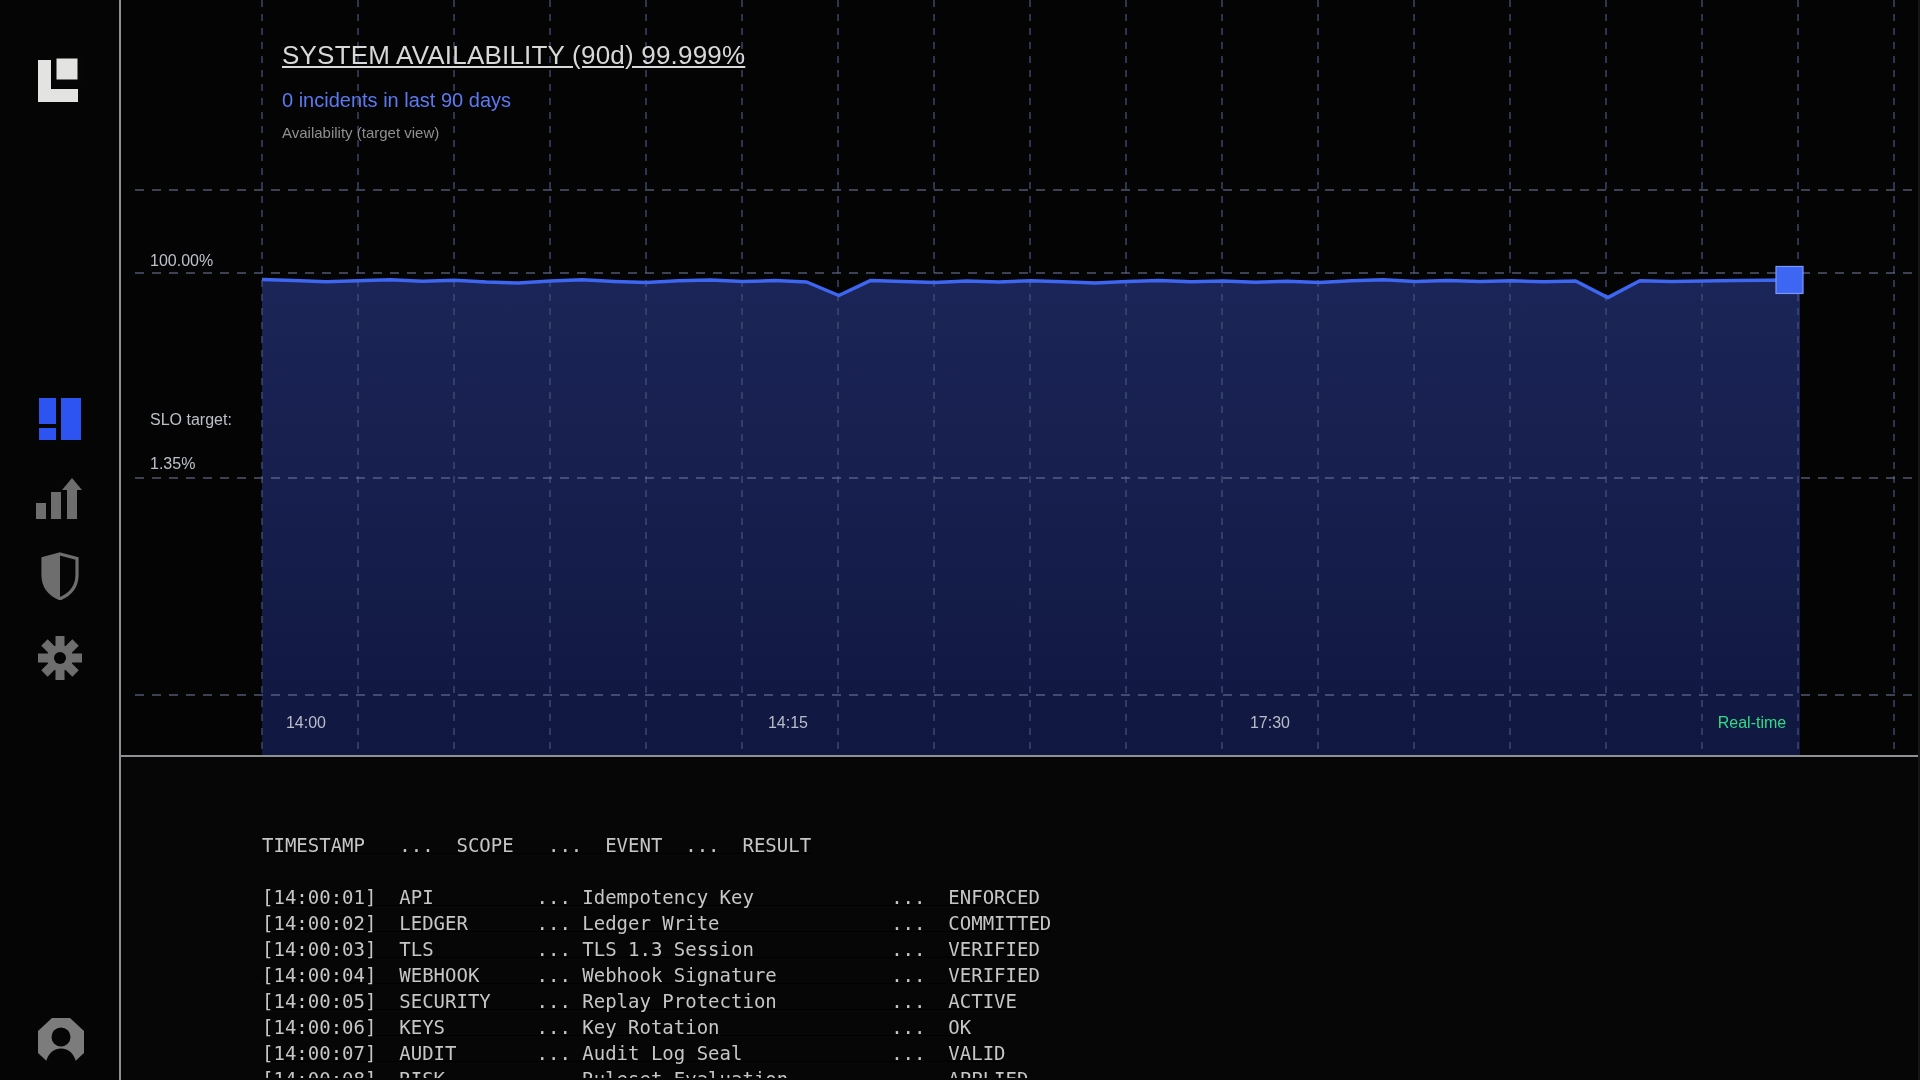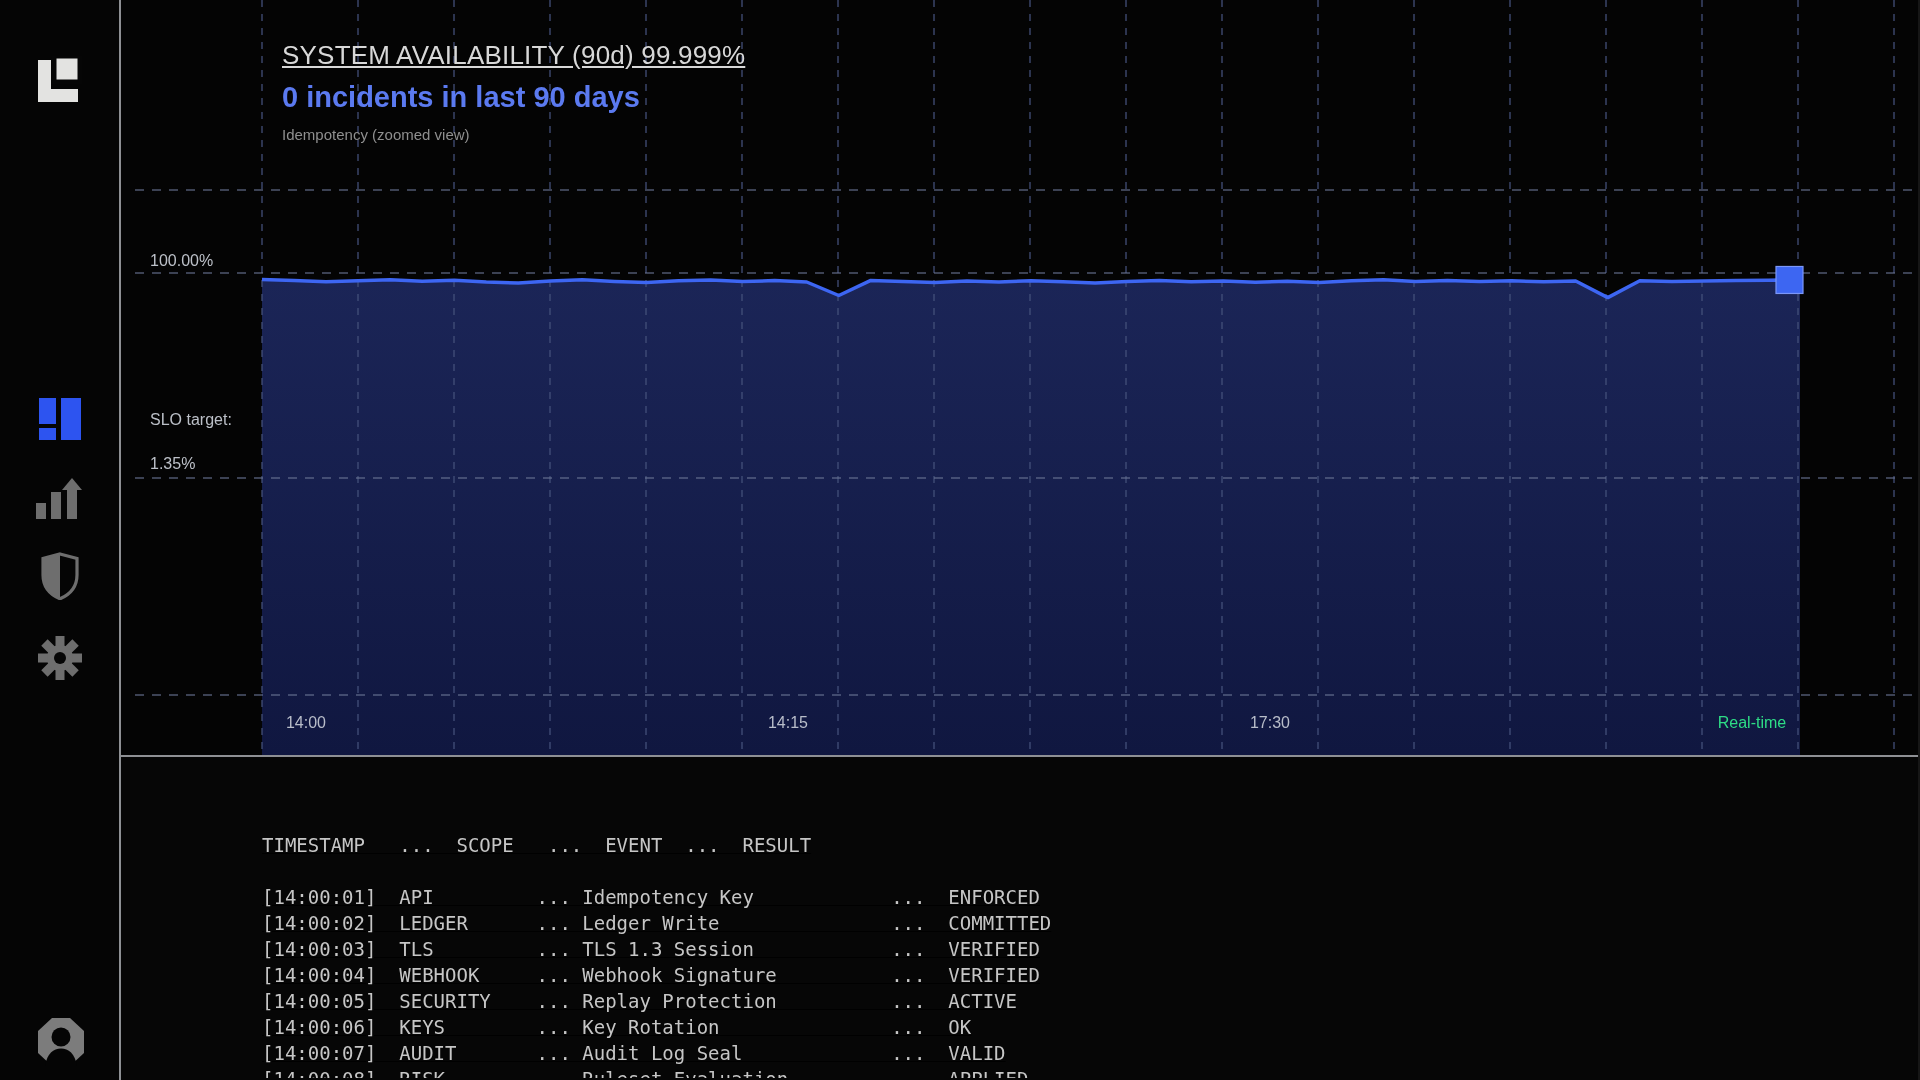--- a/index.html
+++ b/index.html
@@ -16,21 +16,21 @@
   .main { position:absolute; left:119px; top:0; width:1801px; height:1080px; }
   .right-edge { position:absolute; right:0; top:0; width:2px; height:1080px; background:#161616; z-index:7; }
 
   
   .chart-panel { position:relative; width:1801px; height:757px; background:#040404;
                  border-bottom:2px solid #8e9094; }
   .chart-svg { position:absolute; left:0; top:0; }
 
   .title-block { position:absolute; left:163px; top:40px; z-index:2; }
   .panel-title { font-size:26px; font-weight:500; color:#d8d8d8; letter-spacing:0.2px;text-decoration:underline; }
-  .panel-subtitle { margin-top:10px; font-size:29px; font-weight:700; color:#5b7af0; }
+  .panel-subtitle { margin-top:18px; font-size:20px; font-weight:400; color:#5b7af0; }
   .panel-caption { margin-top:12px; font-size:15px; color:#8f8f8f; }
 
   .status-block { position:absolute; right:140px; top:44px; text-align:right; z-index:2; }
   .status-line1 { font-size:20px; color:#d8dadd; white-space:pre; }
   .status-line1 .sep { color:#84878c; }
   .status-line1 .ok-green { color:#2edd86; }
   .status-line2 { margin-top:9px; font-family:"DejaVu Sans Mono", monospace; font-size:15px;
                   color:#b4b8c0; white-space:pre; }
   .status-line2 .sep { color:#9ba0a8; }
   .status-line2 .accent-blue { color:#5b7af0; }
@@ -161,21 +161,21 @@
           <line x1="16" y1="273" x2="1801" y2="273" stroke="#6a7494" stroke-width="1.5" stroke-dasharray="9 8" stroke-opacity="0.75"></line>
           <line x1="16" y1="478" x2="1801" y2="478" stroke="#6a7494" stroke-width="1.5" stroke-dasharray="9 8" stroke-opacity="0.75"></line>
           <line x1="16" y1="695" x2="1801" y2="695" stroke="#6a7494" stroke-width="1.5" stroke-dasharray="9 8" stroke-opacity="0.75"></line>
           <polyline points="143.0,279.6 175.0,280.6 207.1,281.8 239.1,280.8 271.2,279.8 303.2,281.2 335.3,280.2 367.3,282.0 399.3,283.0 431.4,281.0 463.4,279.8 495.5,281.4 527.5,282.4 559.5,280.8 591.6,280.0 623.6,281.6 655.7,280.6 687.7,282.0 719.8,295.5 751.8,280.4 783.8,281.4 815.9,282.6 847.9,281.0 880.0,282.0 912.0,280.8 944.0,281.8 976.1,283.0 1008.1,281.4 1040.2,280.4 1072.2,281.8 1104.3,281.0 1136.3,282.2 1168.3,281.2 1200.4,282.4 1232.4,280.8 1264.5,279.8 1296.5,281.4 1328.5,280.6 1360.6,281.6 1392.6,280.8 1424.7,281.8 1456.7,281.0 1488.8,297.6 1520.8,280.8 1552.8,281.4 1584.9,281.0 1616.9,280.4 1649.0,280.2 1681.0,280.0" fill="none" stroke="#3d66f2" stroke-width="3.5" stroke-linejoin="round"></polyline>
           <rect x="1657" y="266.4699999998782" width="27" height="27" fill="#3d66f2" stroke="#7b97f8" stroke-width="1.2"></rect>
         </svg>
 
       <div class="title-block">
         <div class="panel-title">SYSTEM AVAILABILITY (90d) 99.999%</div>
         <div class="panel-subtitle">0 incidents in last 90 days</div>
-        <div class="panel-caption">Idempotency (zoomed view)</div>
+        <div class="panel-caption">Availability (target view)</div>
       </div>
 
       <div class="status-block">
       </div>
 
       <div class="y-label y-label-100">100.00%</div>
       <div class="y-label y-label-slo1">SLO target:</div>
       <div class="y-label y-label-slo2">1.35%</div>
 
       <div class="x-ticks">

